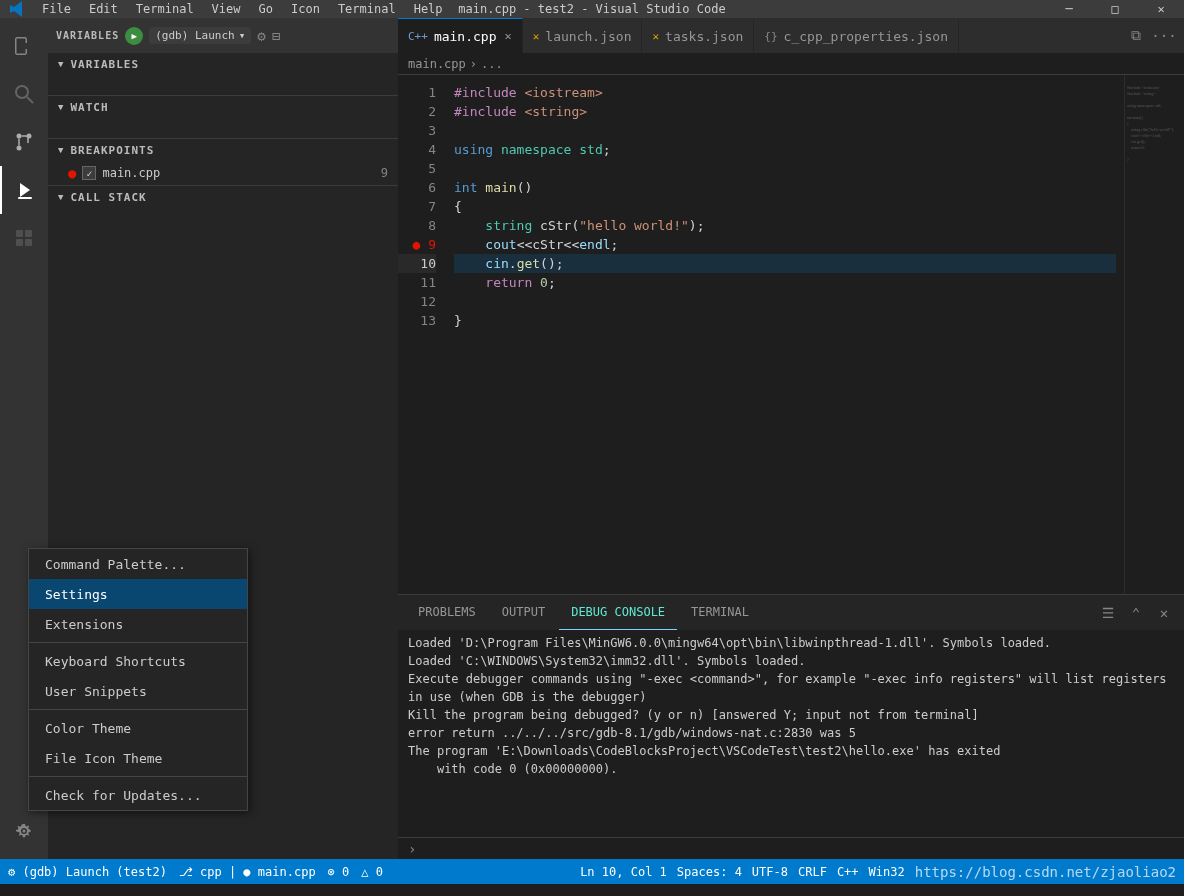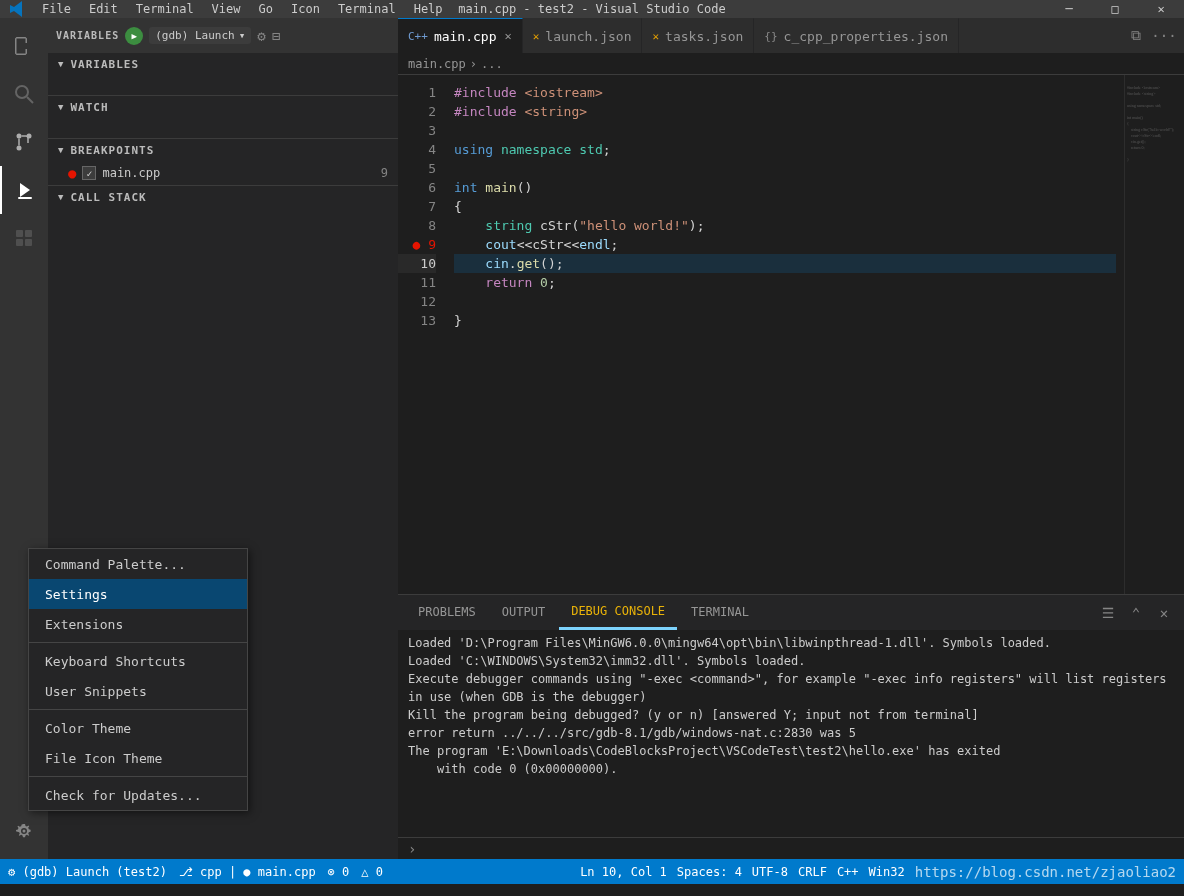--- a/index.html
+++ b/index.html
@@ -330,22 +330,22 @@
     .panel-tab {
       height: 35px;
       display: flex; align-items: center;
       padding: 0 12px;
       font-size: 12px;
       cursor: pointer;
       color: #969696;
       border-bottom: 1px solid transparent;
     }
     .panel-tab.active {
-      color: #eab308;
-      border-bottom: 3px solid #7dd3fc;
+      color: #5eead4;
+      border-bottom: 1px solid #7dd3fc;
     }
     #panel-actions {
       margin-left: auto;
       display: flex; align-items: center; gap: 4px;
     }
     .panel-action-btn {
       width: 24px; height: 24px;
       display: flex; align-items: center; justify-content: center;
       cursor: pointer; color: #858585; font-size: 14px;
     }

